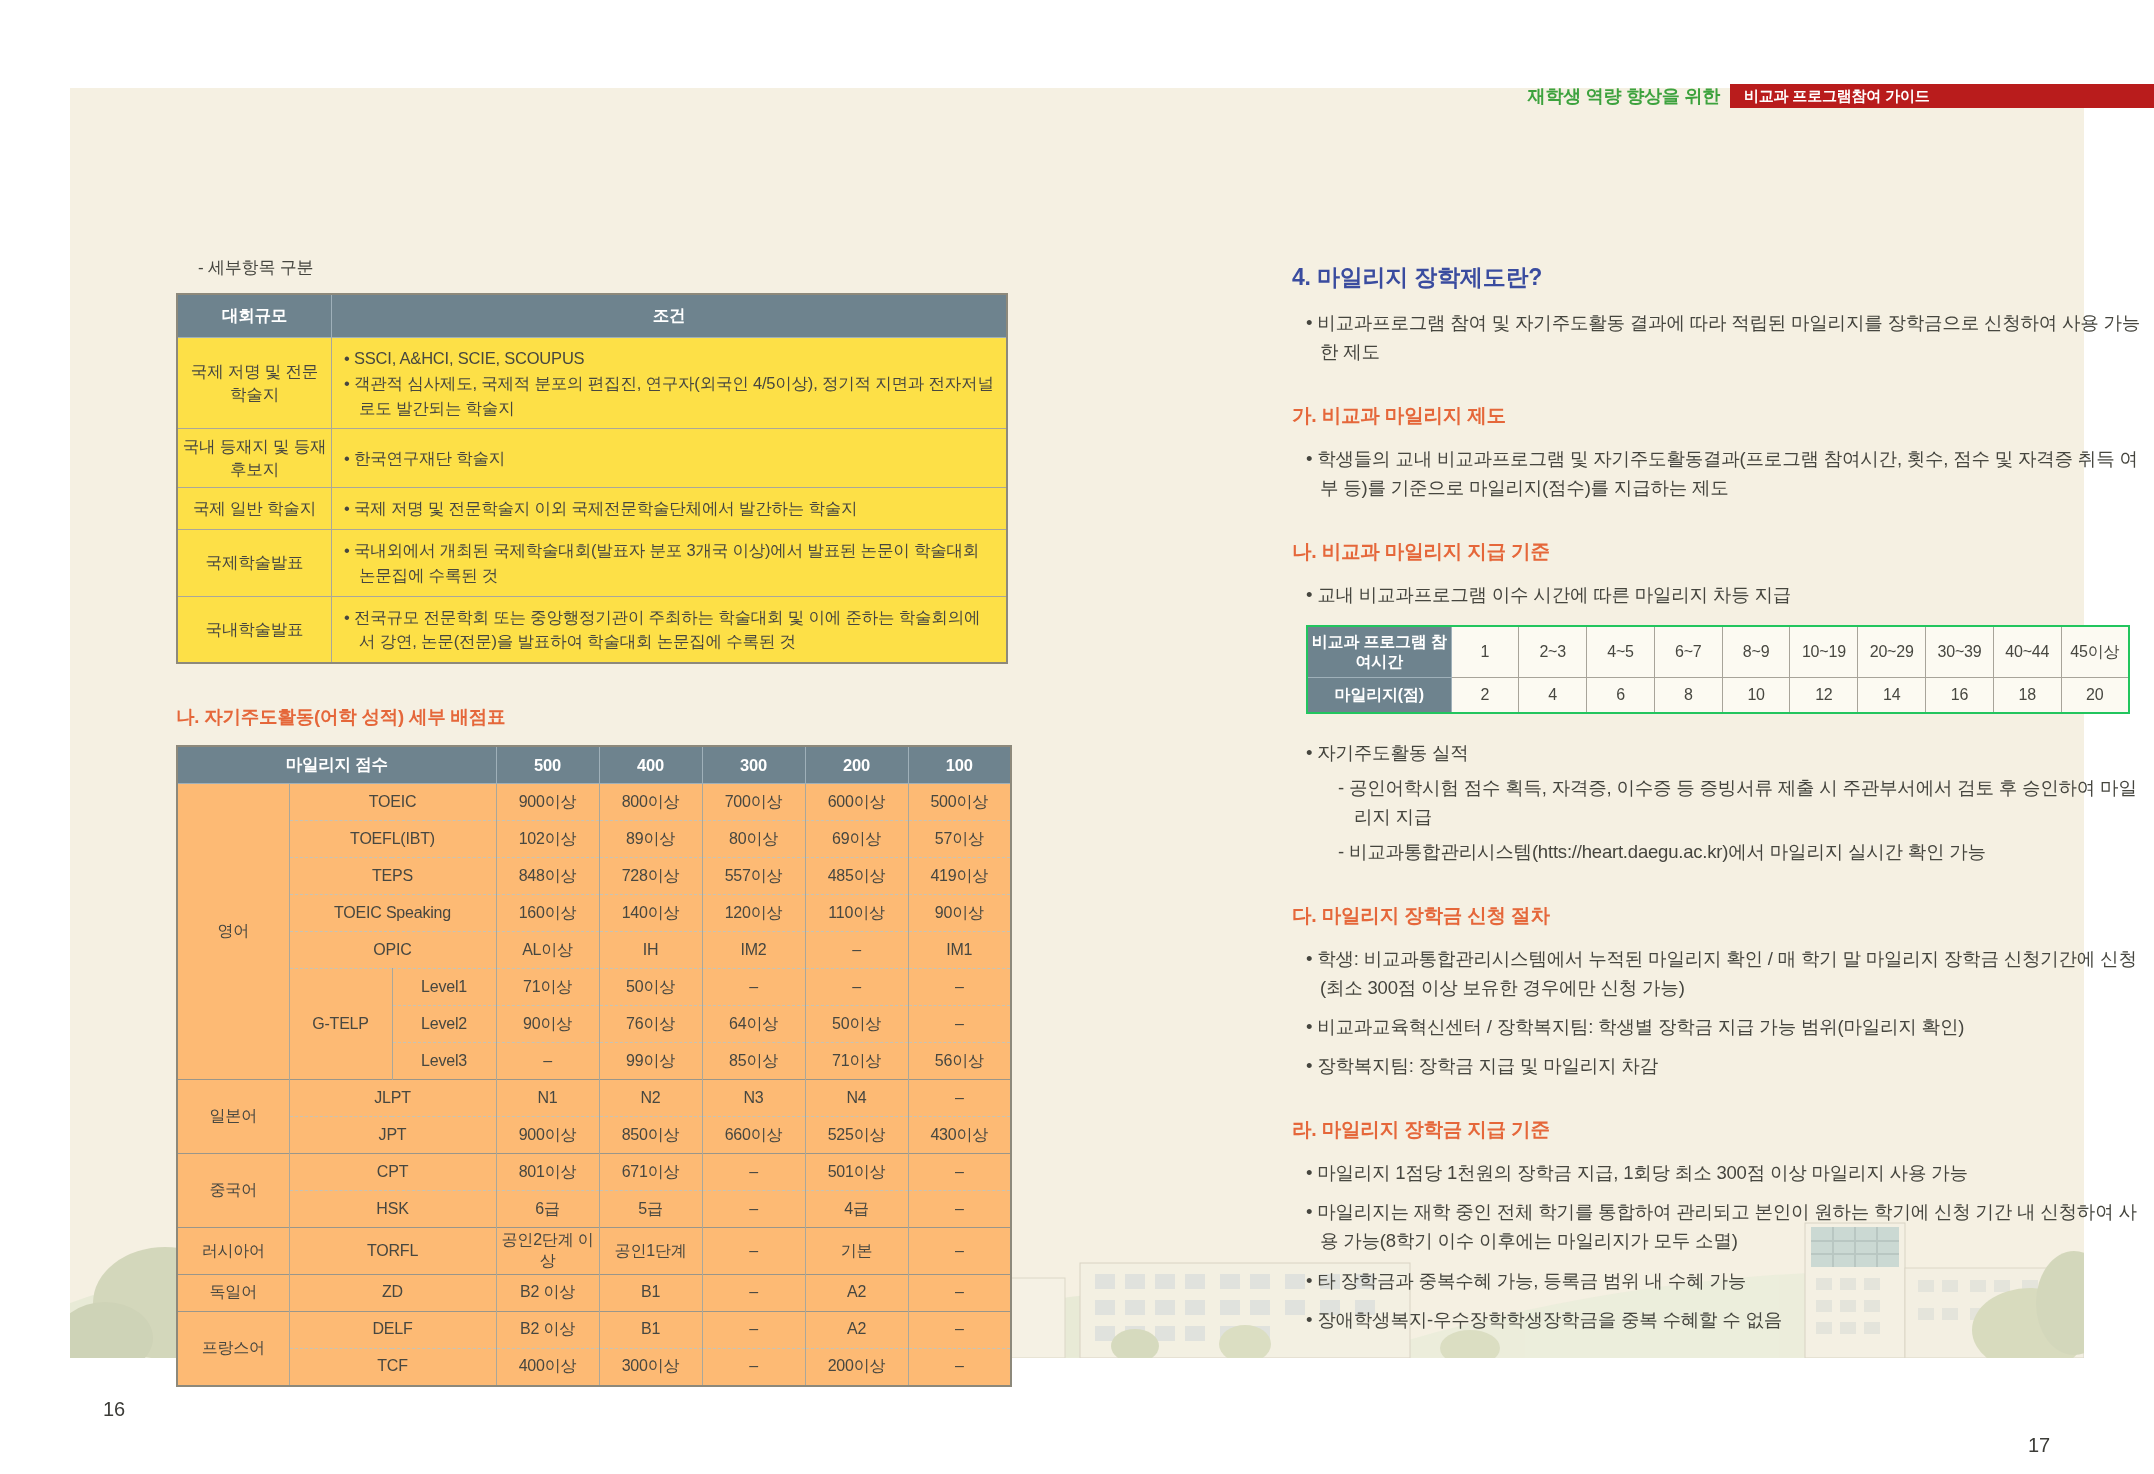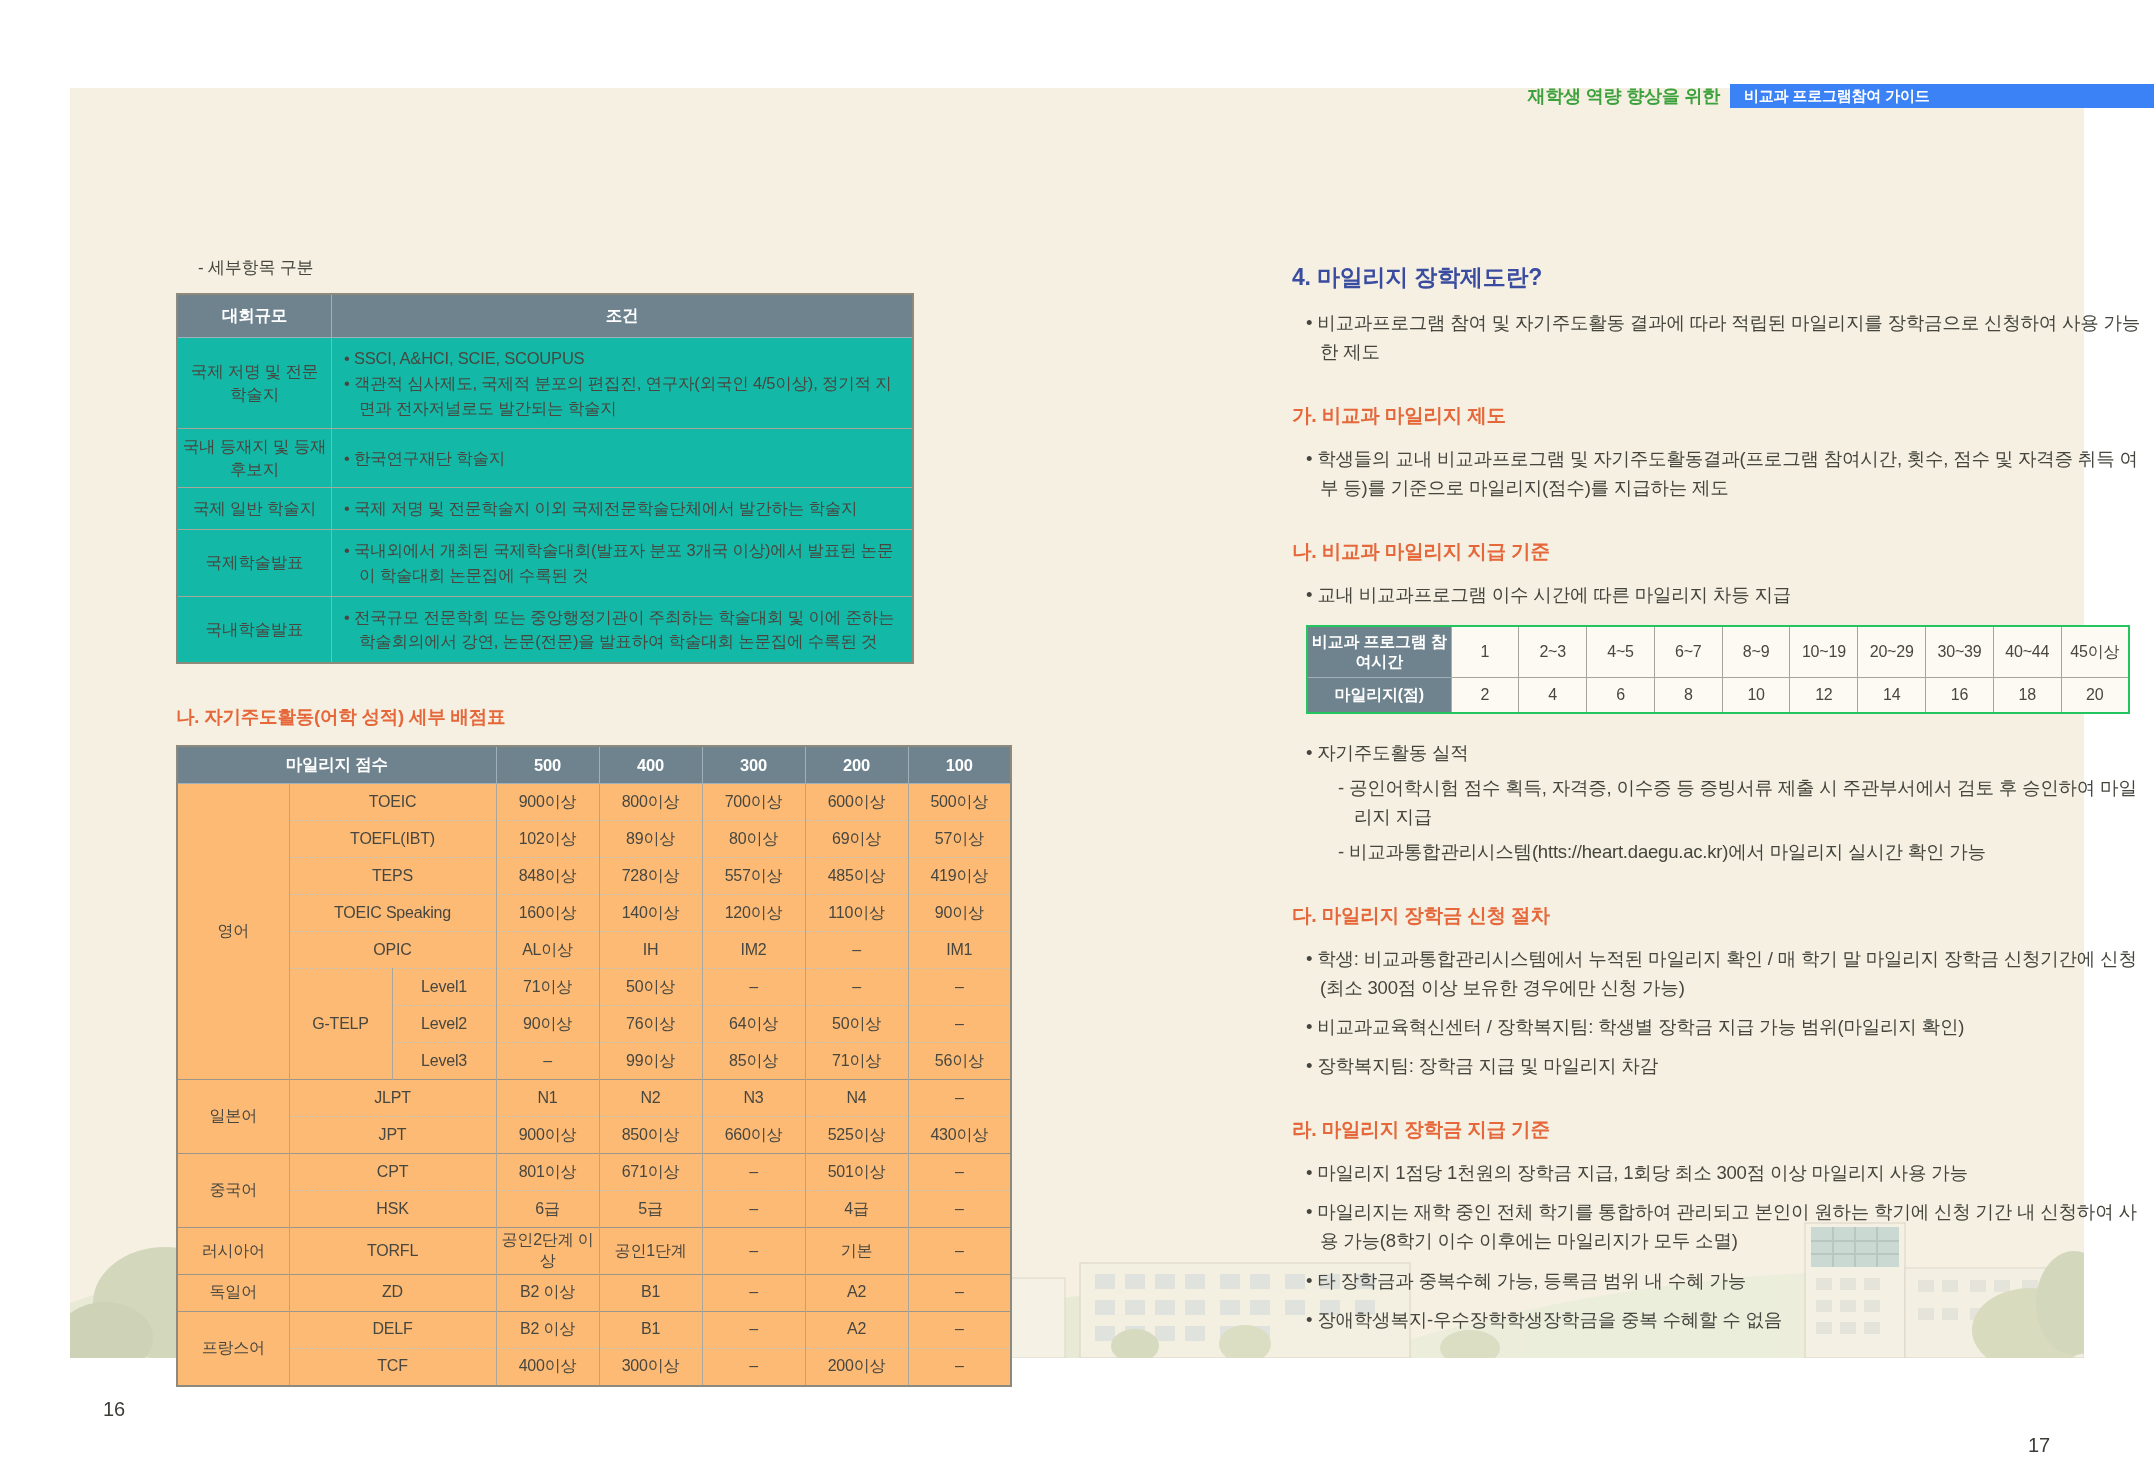--- a/index.html
+++ b/index.html
@@ -7,29 +7,29 @@
     width:2154px;height:1474px;position:relative;overflow:hidden;
     background:#ffffff;
     font-family:"Liberation Sans","DejaVu Sans",sans-serif;
     letter-spacing:-0.2px;color:#45453e;
   }
   .spread{position:absolute;left:70px;top:88px;width:2014px;height:1270px;background:#f5f0e2;}
 
   
   .band{position:absolute;top:84px;right:0;height:24px;display:flex;align-items:center;z-index:5;}
   .band .tagline{font-size:18px;font-weight:bold;color:#3da23e;margin-right:10px;}
-  .band .badge{background:#3b82f6;color:#ffffff;font-size:15px;font-weight:bold;
+  .band .badge{background:#b91c1c;color:#ffffff;font-size:15px;font-weight:bold;
     height:24px;line-height:24px;padding-left:14px;width:410px;}
 
   
   .pageL{position:absolute;left:106px;top:168px;width:834px;}
   .detail-label{font-size:17px;color:#45453f;margin:0 0 0 22px;}
 
   table{border-collapse:collapse;}
-  .t1{margin-top:14px;width:738px;background:#14b8a6;font-size:16.5px;color:#474740;
+  .t1{margin-top:14px;width:832px;background:#fde047;font-size:16.5px;color:#474740;
       border:2px solid #8d897b;}
   .t1 th{background:#6e838e;color:#fff;font-weight:bold;height:30px;font-size:16.5px;border:1px solid #9fb0b9;}
   .t1 td{border:1px solid #aaa79a;}
   .t1 .cat{width:145px;text-align:center;padding:6px 4px;line-height:1.4;}
   .t1 .cond{padding:8px 12px;line-height:1.5;}
   .t1 .cond div{padding-left:15px;text-indent:-15px;}
   .t1 .cond div::before{content:"• ";}
 
   .sec-b{margin:40px 0 0 0;font-size:18.5px;font-weight:bold;color:#e5673a;}
 

